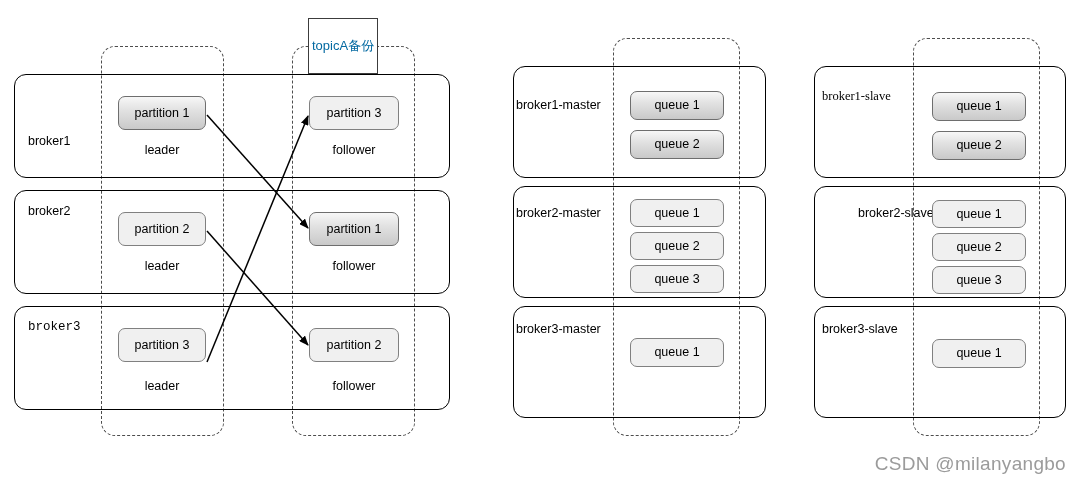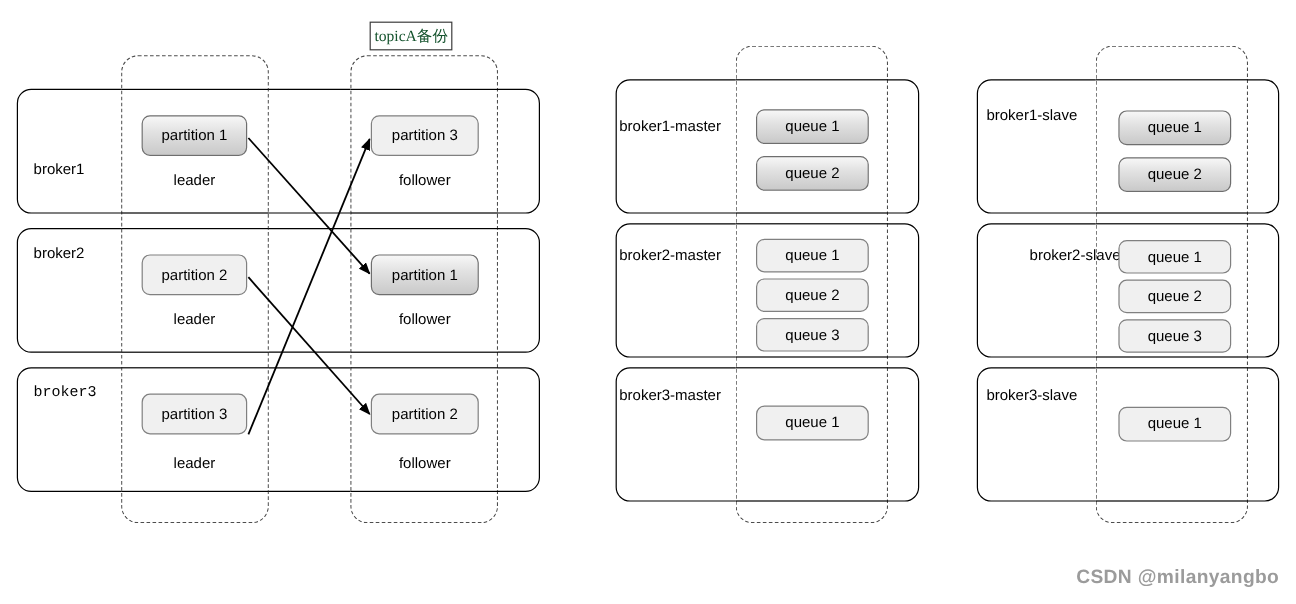--- a/index.html
+++ b/index.html
@@ -92,51 +92,49 @@
     text-align: center;
     z-index: 7;
     white-space: nowrap;
   }
 
   
   .topic-label {
     position: absolute;
     font-size: 13px;
     line-height: 16px;
-    color: #14532d;
+    color: #0369a1;
     background: #ffffff;
     border: 1.2px solid #3c3c3c;
-    padding: 3px 3px;
+    padding: 19px 3px;
     z-index: 12;
     white-space: nowrap;
-    font-family: Liberation Serif, serif;
   }
 
   
   #arrows {
     position: absolute;
     left: 0; top: 0;
     width: 1080px;
     height: 503px;
     z-index: 8;
     pointer-events: none;
   }
 
   
   .watermark {
     position: absolute;
     right: 14px;
-    bottom: 10px;
-    font-size: 16px;
+    bottom: 28px;
+    font-size: 19px;
     line-height: 22px;
     color: #9b9b9b;
     letter-spacing: 0.3px;
     z-index: 15;
     white-space: nowrap;
-    font-weight: bold;
   }
 </style>
 </head>
 <body>
 
 <div id="canvas">
 
   <div class="broker-box" style="left:14px; top:74px; width:436px; height:104px;"></div>
 
   <div class="broker-box" style="left:14px; top:190px; width:436px; height:104px;"></div>
@@ -228,21 +226,21 @@
 
   <div style="position:absolute;left:913px;top:65.5px;width:127px;height:1.5px;background:#000;z-index:5;"></div>
   <div style="position:absolute;left:913px;top:176.5px;width:127px;height:1.5px;background:#000;z-index:5;"></div>
   <div style="position:absolute;left:913px;top:185.5px;width:127px;height:1.5px;background:#000;z-index:5;"></div>
   <div style="position:absolute;left:913px;top:296.5px;width:127px;height:1.5px;background:#000;z-index:5;"></div>
   <div style="position:absolute;left:913px;top:305.5px;width:127px;height:1.5px;background:#000;z-index:5;"></div>
   <div style="position:absolute;left:913px;top:416.5px;width:127px;height:1.5px;background:#000;z-index:5;"></div>
 
   <div class="dashed-col" style="left:913px; top:38px; width:127px; height:398px;"></div>
 
-  <div class="broker-label" style="left:822px; top:89px;">broker1-slave</div>
+  <div class="broker-label" style="left:822px; top:89px;font-family:Liberation Serif, serif;">broker1-slave</div>
   <div class="broker-label" style="left:822px; top:206px;padding-left:36px;">broker2-slave</div>
   <div class="broker-label" style="left:822px; top:322px;">broker3-slave</div>
 
   <div class="chip grad" style="left:932px; top:92px; width:94px; height:29px;">queue 1</div>
   <div class="chip grad" style="left:932px; top:131px; width:94px; height:29px;">queue 2</div>
 
   <div class="chip flat" style="left:932px; top:200px; width:94px; height:28px;">queue 1</div>
   <div class="chip flat" style="left:932px; top:233px; width:94px; height:28px;">queue 2</div>
   <div class="chip flat" style="left:932px; top:266px; width:94px; height:28px;">queue 3</div>
 

